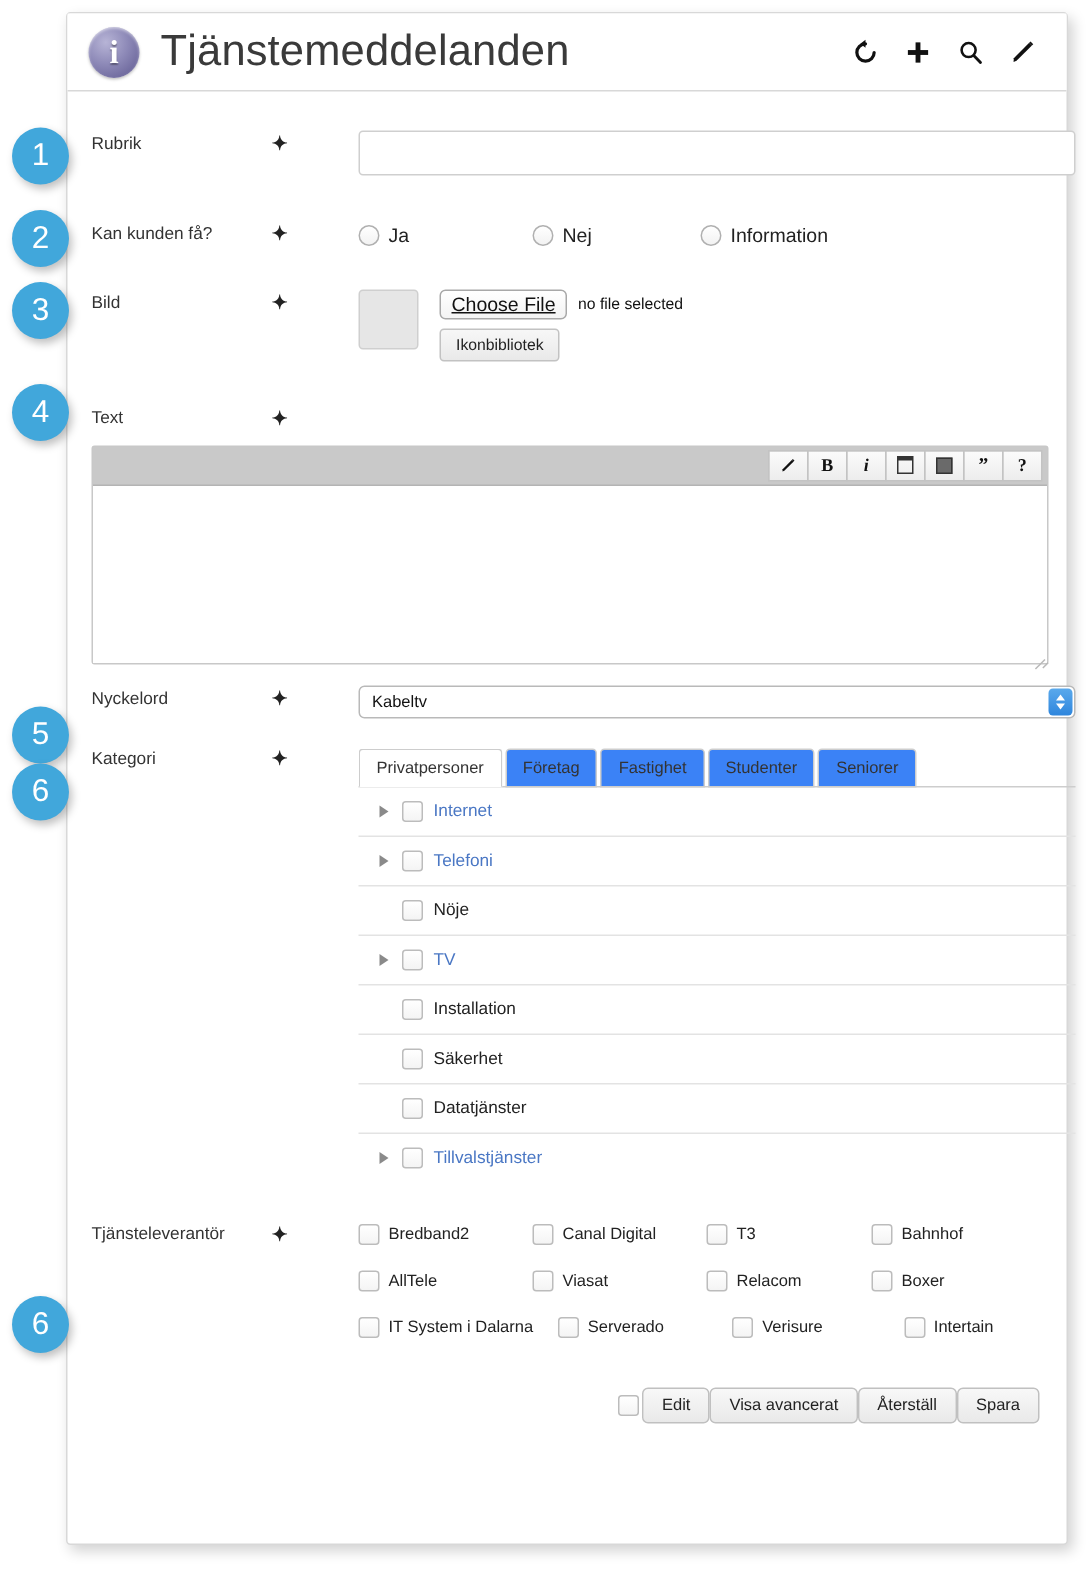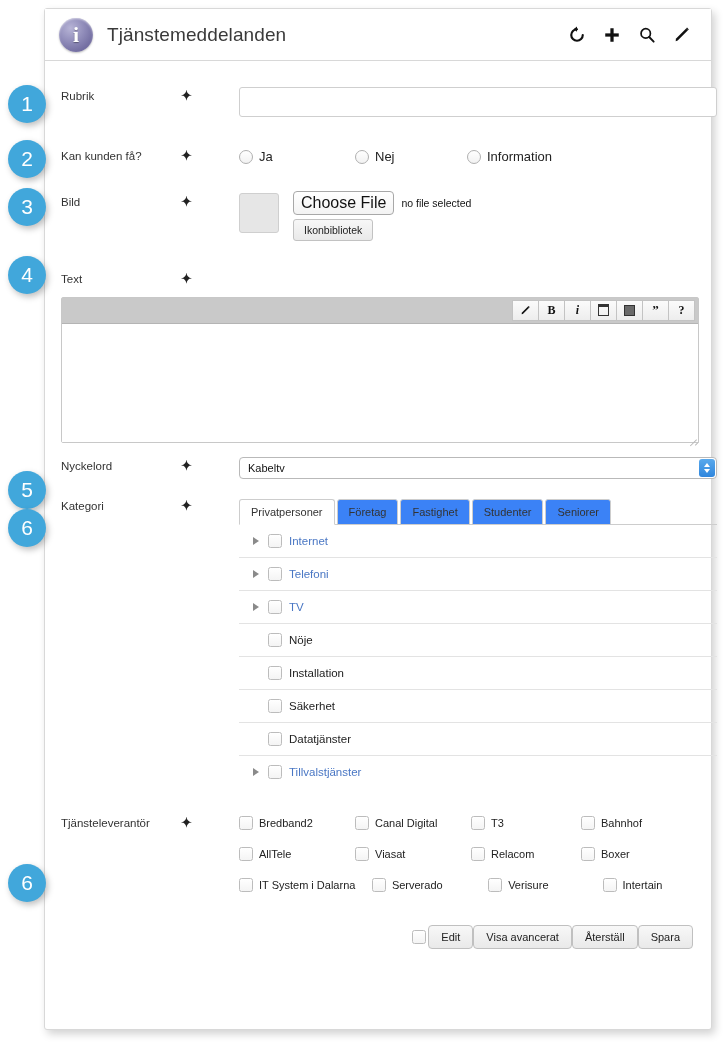--- a/index.html
+++ b/index.html
@@ -53,21 +53,21 @@
   .info-icon span {
     color: #fff;
     font-family: "Liberation Serif", serif;
     font-weight: bold;
     font-size: 22px;
     line-height: 1;
     text-shadow: 0 1px 1px rgba(0,0,0,0.35);
   }
   .card-title {
     margin-left: 14px;
-    font-size: 19px;
+    font-size: 29px;
     color: #3a3a3a;
     font-weight: normal;
     letter-spacing: 0.1px;
     white-space: nowrap;
   }
   .header-actions {
     margin-left: auto;
     display: flex;
     align-items: center;
     gap: 13px;
@@ -170,25 +170,26 @@
   .file-col { margin-left: 14px; }
   .file-line {
     display: flex;
     align-items: center;
     height: 20px;
   }
   .choose-btn {
     border: 1px solid #a8a8a8;
     border-radius: 4px;
     background: linear-gradient(#ffffff, #f3f3f3);
-    font-size: 16px;
+    font-size: 13px;
     color: #111;
     padding: 2px 7px;
     line-height: 1.15;
     cursor: pointer;
+    text-decoration: underline;
   }
   .file-status {
     font-size: 10.5px;
     color: #111;
     margin-left: 7px;
   }
   .lib-btn {
     margin-top: 6px;
     display: inline-block;
     border: 1px solid #c2c2c2;
@@ -616,30 +617,30 @@
                 <span class="tree-label link">Internet</span>
               </div>
               <div class="tree-row">
                 <span class="twisty">
                   <span class="tri"></span>
                 </span>
                 <span class="cbox"></span>
                 <span class="tree-label link">Telefoni</span>
               </div>
               <div class="tree-row">
+                <span class="twisty"></span>
+                <span class="cbox"></span>
+                <span class="tree-label">Nöje</span>
+              </div>
+              <div class="tree-row">
                 <span class="twisty">
                   <span class="tri"></span>
                 </span>
                 <span class="cbox"></span>
                 <span class="tree-label link">TV</span>
-              </div>
-              <div class="tree-row">
-                <span class="twisty"></span>
-                <span class="cbox"></span>
-                <span class="tree-label">Nöje</span>
               </div>
               <div class="tree-row">
                 <span class="twisty"></span>
                 <span class="cbox"></span>
                 <span class="tree-label">Installation</span>
               </div>
               <div class="tree-row">
                 <span class="twisty"></span>
                 <span class="cbox"></span>
                 <span class="tree-label">Säkerhet</span>

